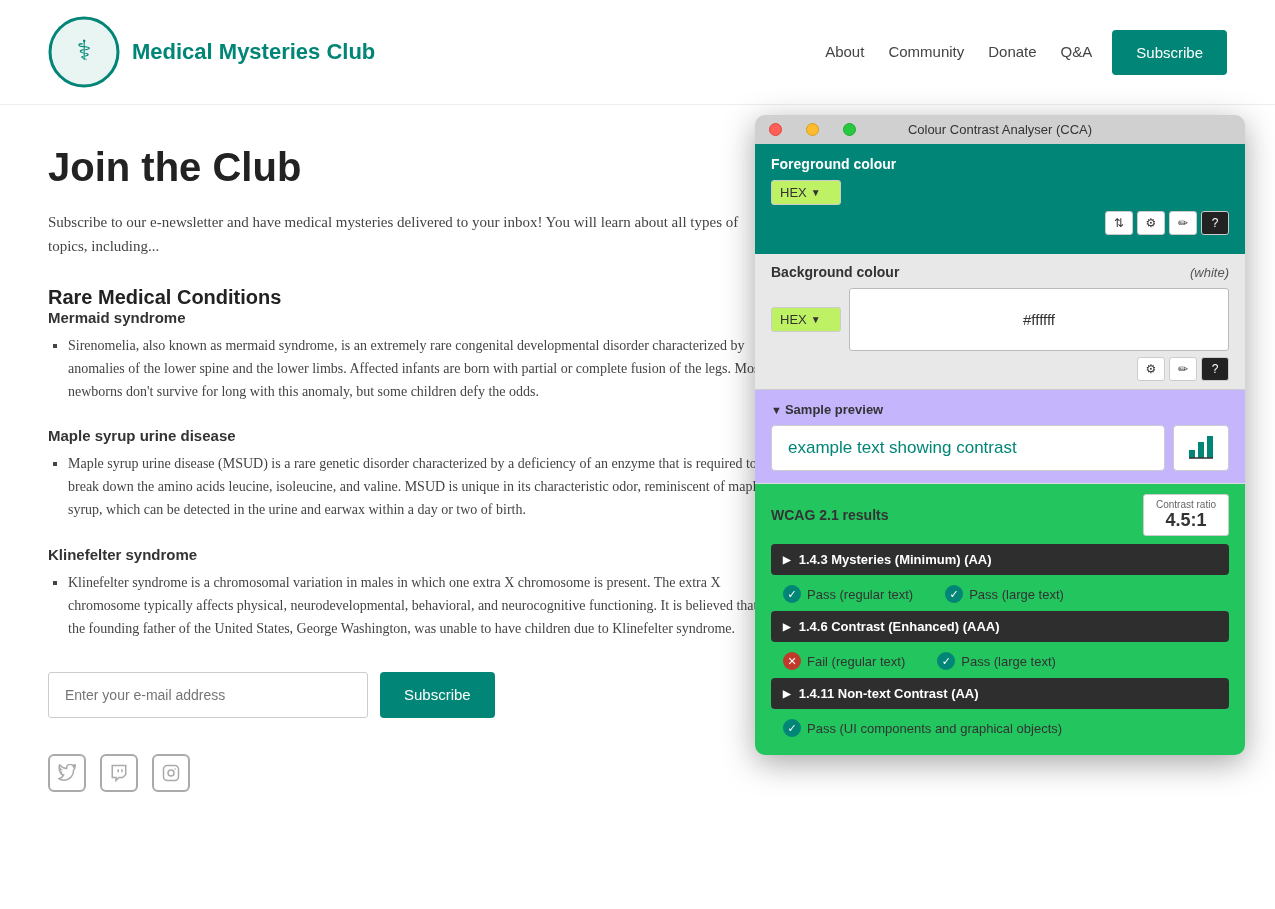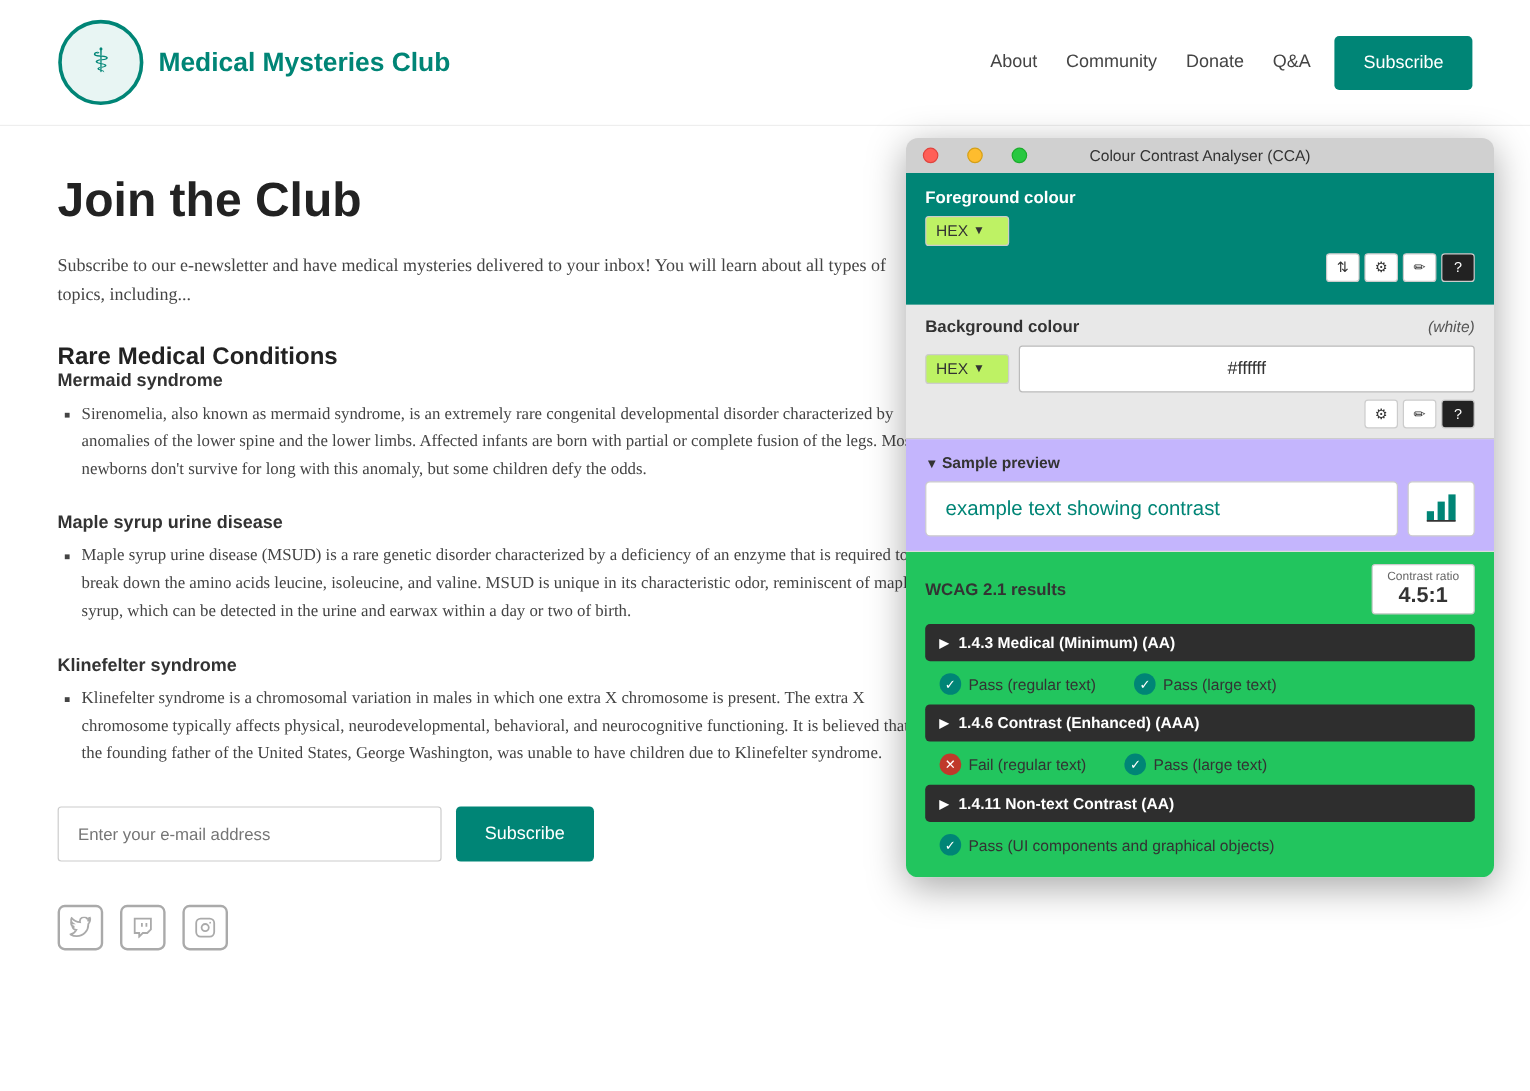--- a/index.html
+++ b/index.html
@@ -273,21 +273,21 @@
     }
     .cca-white-label {
       font-size: 13px;
       color: #555;
       font-style: italic;
     }
     .cca-bg-hex-input {
       flex: 1;
       background: #fff;
       border: 1px solid #bbb;
-      padding: 10px 10px;
+      padding: 22px 10px;
       font-size: 15px;
       text-align: center;
       color: #333;
       border-radius: 3px;
     }
 
     
     .cca-preview-section {
       background: #c4b5fd;
       padding: 12px 16px;
@@ -554,21 +554,21 @@
 
       <div class="cca-wcag-section">
         <div class="cca-wcag-header">
           <span class="cca-wcag-title">WCAG 2.1 results</span>
           <div class="cca-contrast-box">
             <div class="cca-contrast-label">Contrast ratio</div>
             <div class="cca-contrast-value">4.5:1</div>
           </div>
         </div>
 
-        <div class="cca-result-row">1.4.3 Medical (Minimum) (AA)</div>
+        <div class="cca-result-row">1.4.3 Mysteries (Minimum) (AA)</div>
         <div class="cca-pass-fail-row">
           <div class="pass-item">
             <div class="pass-icon">✓</div>
             <span>Pass (regular text)</span>
           </div>
           <div class="pass-item">
             <div class="pass-icon">✓</div>
             <span>Pass (large text)</span>
           </div>
         </div>

